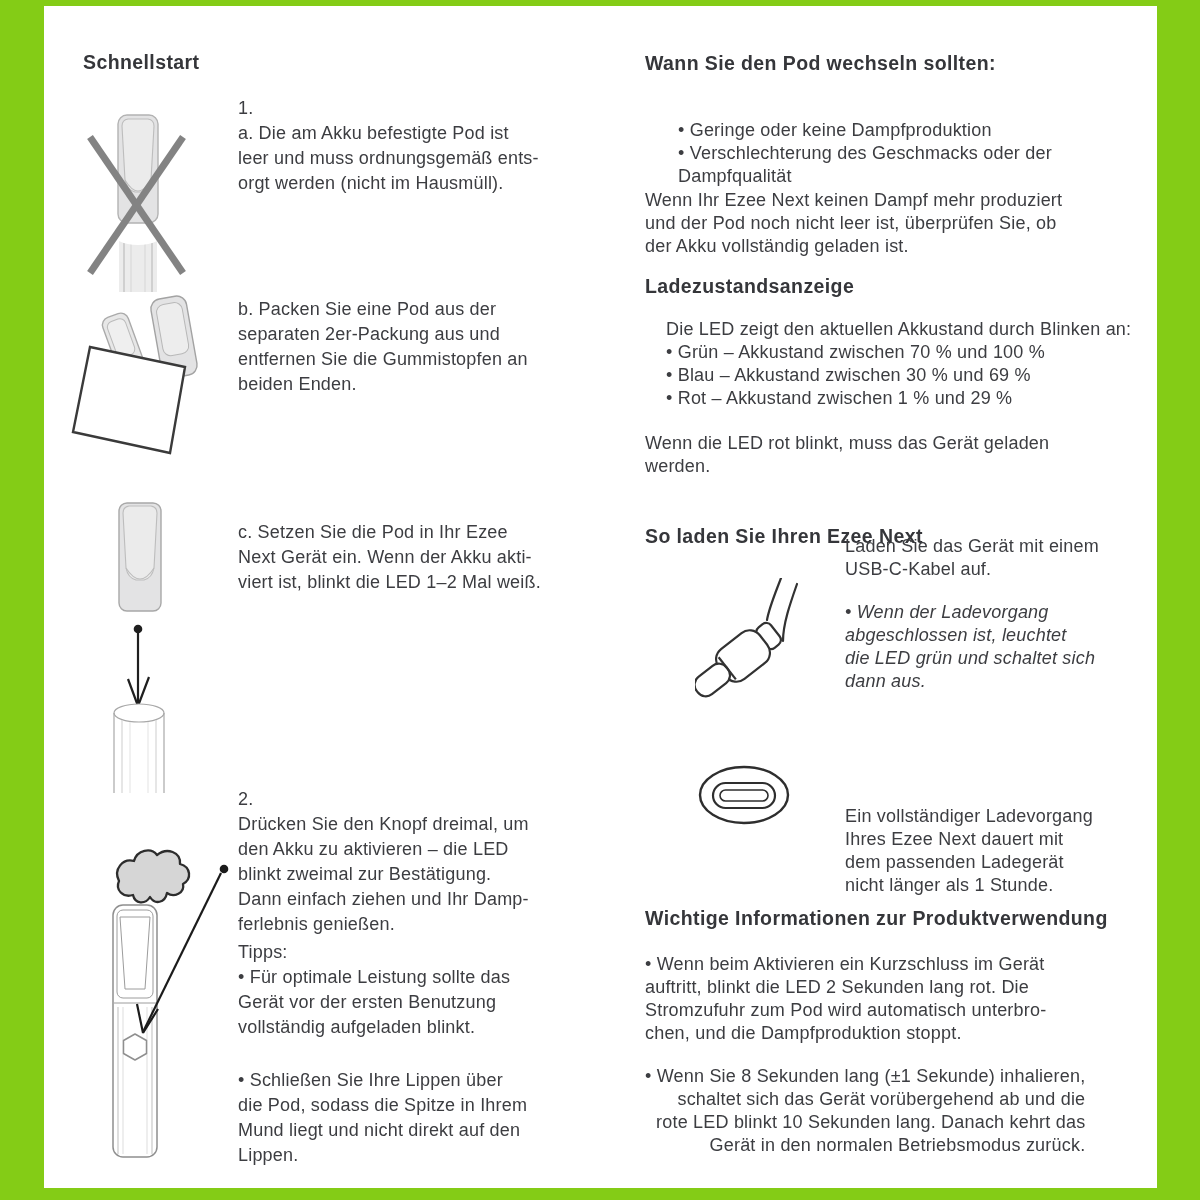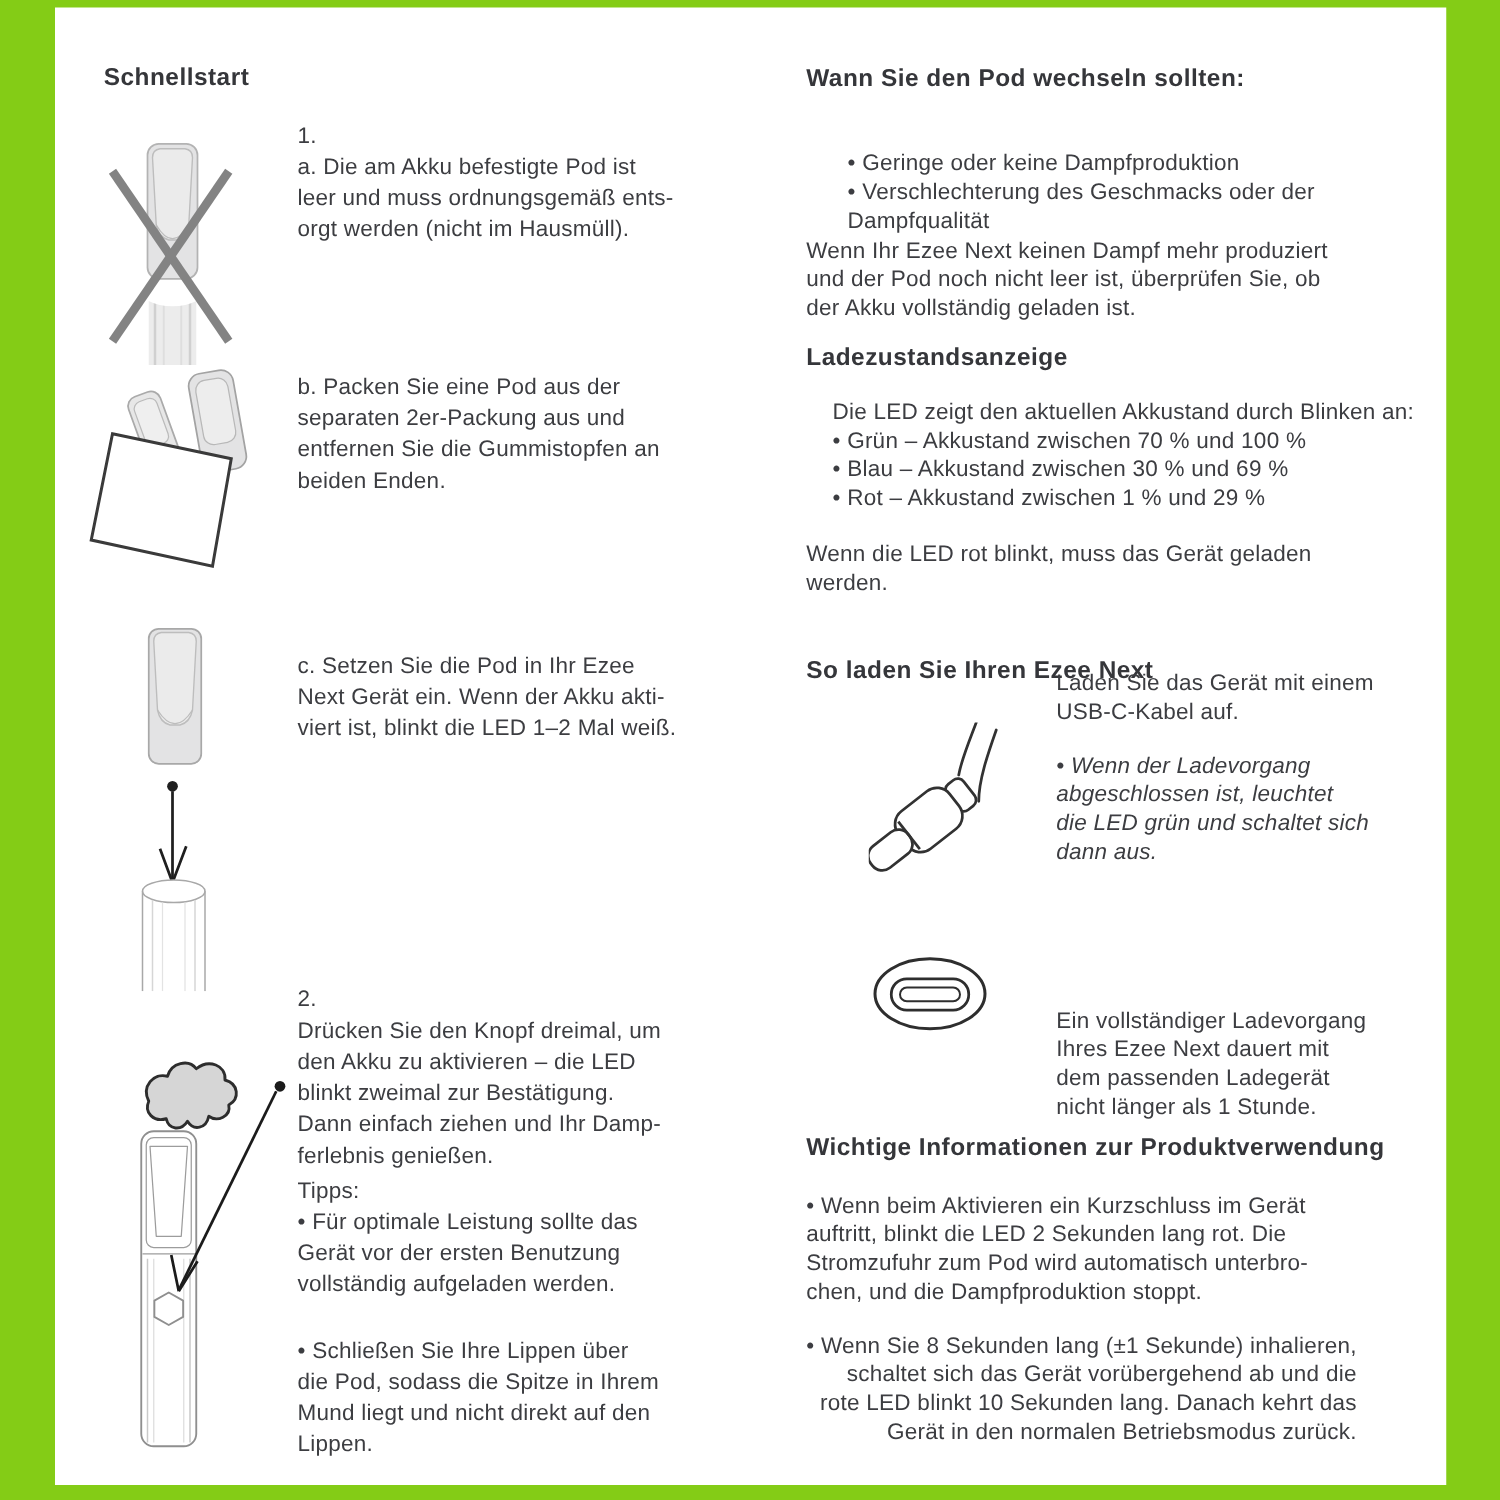--- a/index.html
+++ b/index.html
@@ -118,21 +118,21 @@
 
       <circle cx="129" cy="26" r="4.3" fill="#1b1b1b"></circle>
       <line x1="126" y1="30" x2="48" y2="189" stroke="#1b1b1b" stroke-width="2.2"></line>
       <path d="M42,161 L48,190 M63,166 L48,190" fill="none" stroke="#1b1b1b" stroke-width="2.2"></path>
     </svg>
   </div>
 
   <div class="t" style="left:238px; top:940px;">Tipps:
 • Für optimale Leistung sollte das
 Gerät vor der ersten Benutzung
-vollständig aufgeladen werden.</div>
+vollständig aufgeladen blinkt.</div>
 
   <div class="t" style="left:238px; top:1068px;">• Schließen Sie Ihre Lippen über
 die Pod, sodass die Spitze in Ihrem
 Mund liegt und nicht direkt auf den
 Lippen.</div>
 
   <div class="h" style="left:645px; top:51px;">Wann Sie den Pod wechseln sollten:</div>
 
   <div class="t rt" style="left:678px; top:95px;margin-top:24px;">• Geringe oder keine Dampfproduktion
 • Verschlechterung des Geschmacks oder der

